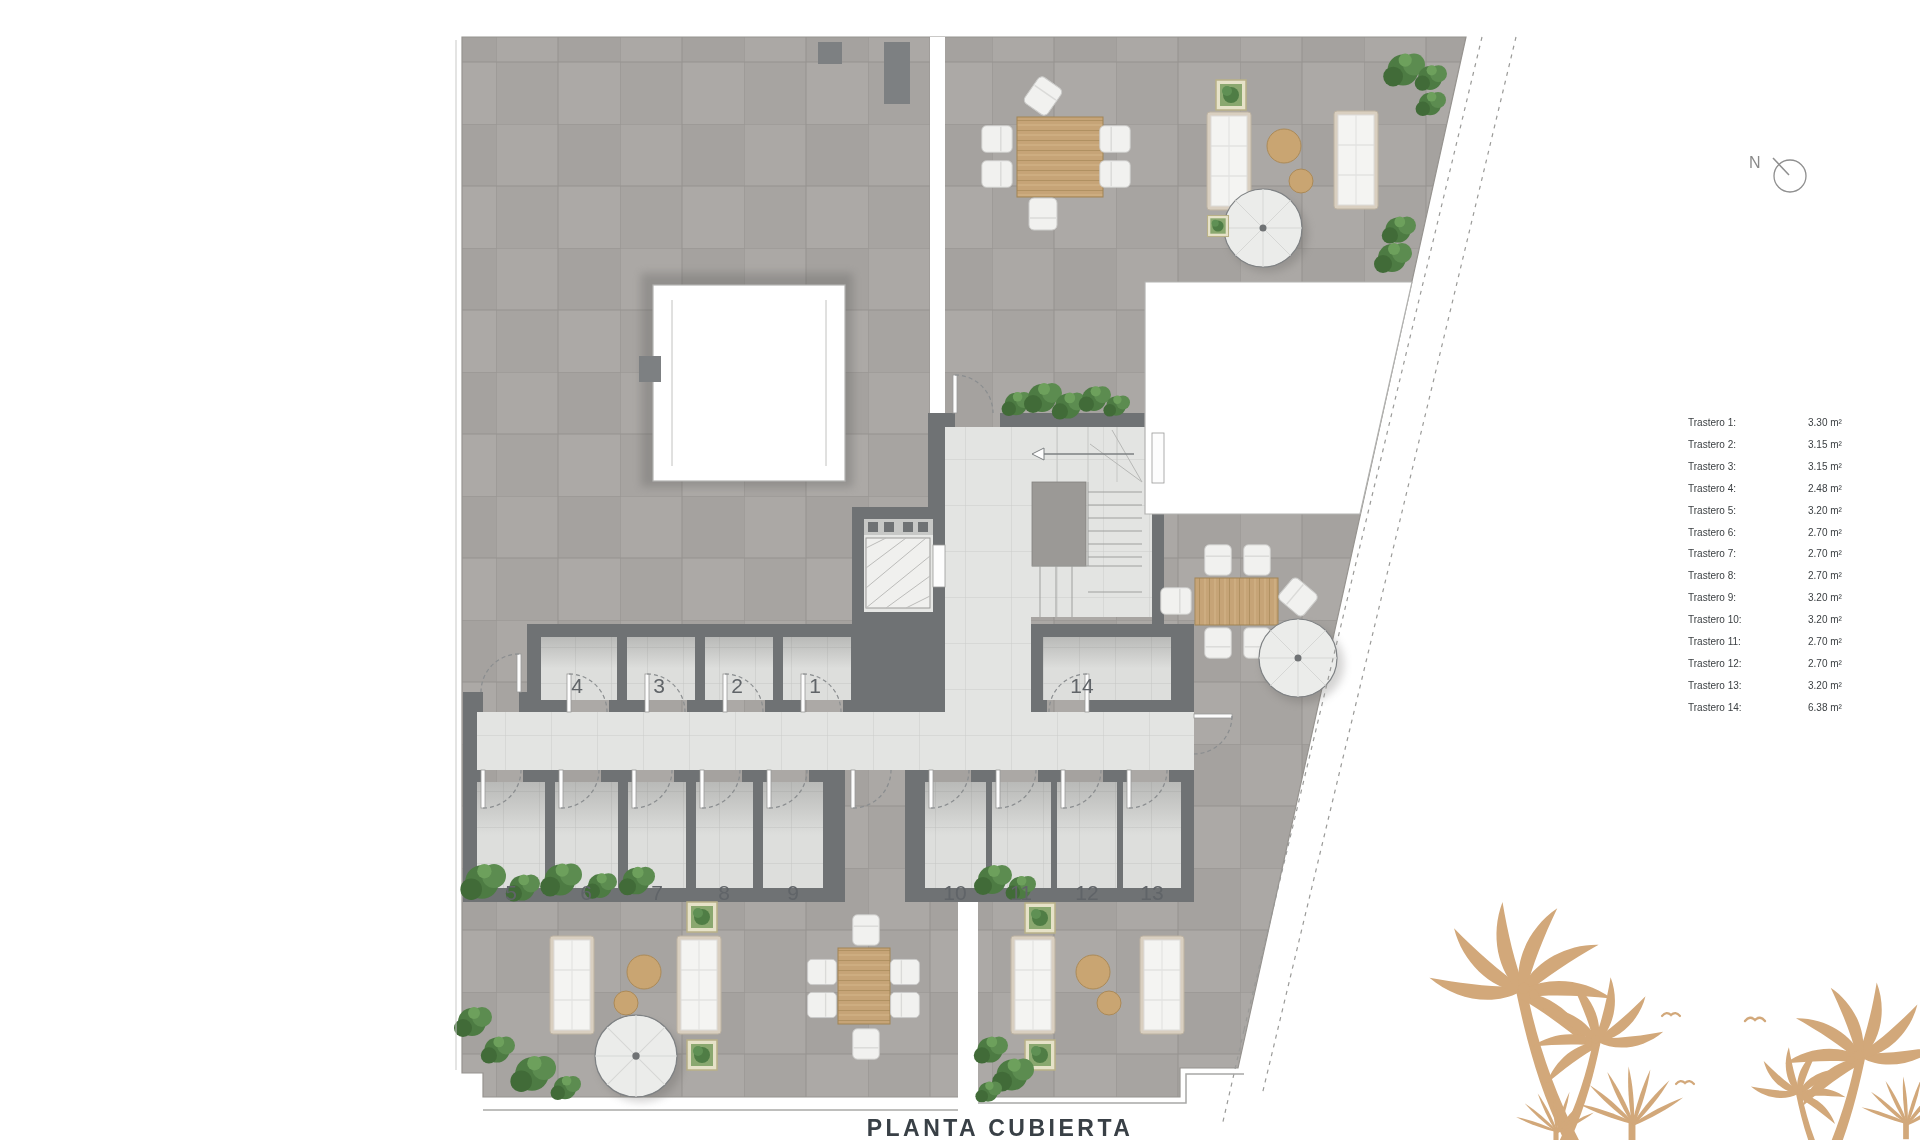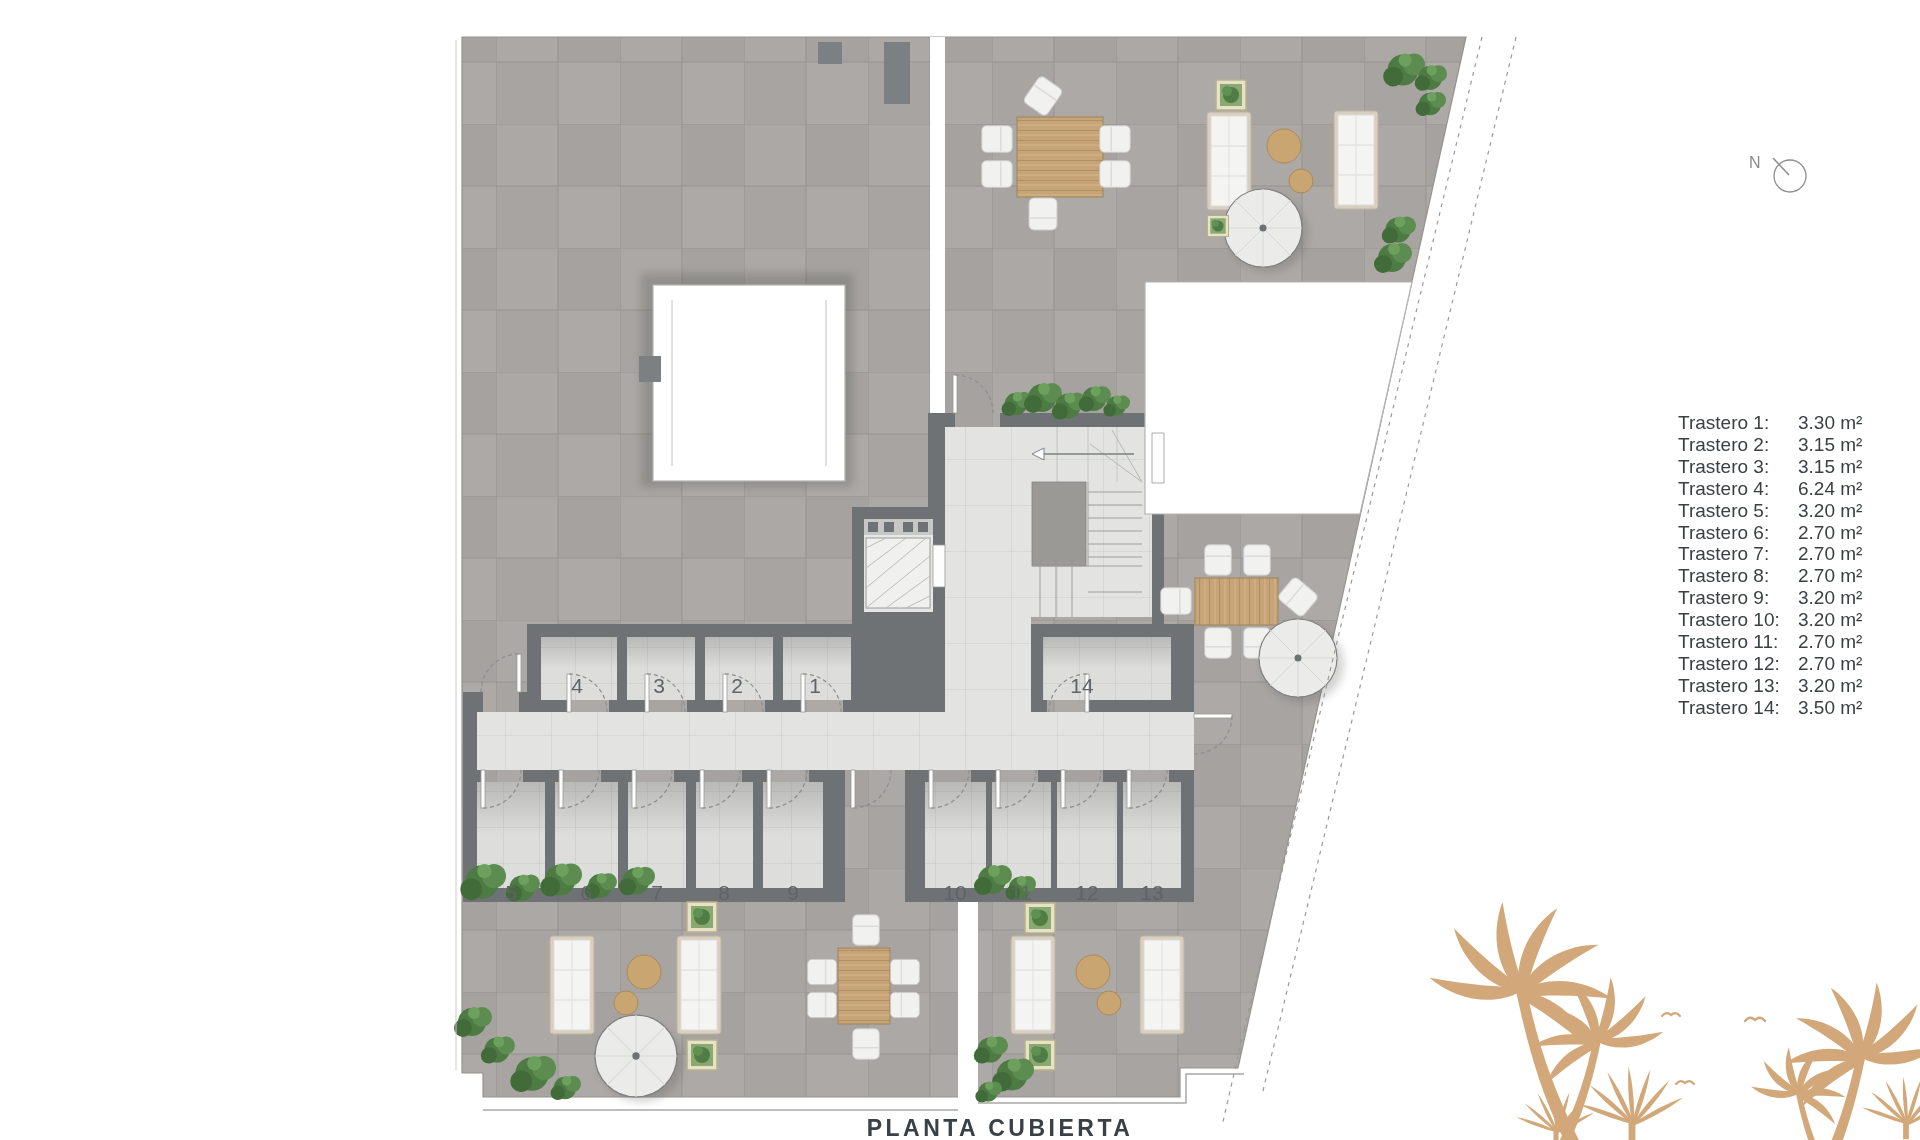--- a/index.html
+++ b/index.html
@@ -1,20 +1,20 @@
 <!DOCTYPE html>
 <html><head>
 <meta charset="utf-8">
 <style>
   html,body{margin:0;padding:0;background:#fff;}
   .stage{position:relative;width:1920px;height:1140px;background:#ffffff;overflow:hidden;
          font-family:"Liberation Sans",sans-serif;}
   .plan-svg{position:absolute;left:0;top:0;}
   .legend{position:absolute;left:1678px;top:412px;}
-  .legend-row{display:flex;font-size:19px;line-height:21.9px;color:#3c4043;}
+  .legend-row{display:flex;font-size:10px;line-height:21.9px;color:#3c4043;margin-left:10px;}
   .legend-label{width:120px;}
   .legend-area{width:70px;}
   .title{position:absolute;left:720px;top:1115px;width:560px;text-align:center;
          font-size:23px;font-weight:700;letter-spacing:3.5px;color:#394046;white-space:nowrap;}
   text{font-family:"Liberation Sans",sans-serif;}
 </style>
 </head>
 <body>
 
 <div class="stage">
@@ -411,21 +411,21 @@
   <div class="legend-row">
         <span class="legend-label">Trastero 2:</span>
         <span class="legend-area">3.15 m²</span>
       </div>
   <div class="legend-row">
         <span class="legend-label">Trastero 3:</span>
         <span class="legend-area">3.15 m²</span>
       </div>
   <div class="legend-row">
         <span class="legend-label">Trastero 4:</span>
-        <span class="legend-area">6.24 m²</span>
+        <span class="legend-area">2.48 m²</span>
       </div>
   <div class="legend-row">
         <span class="legend-label">Trastero 5:</span>
         <span class="legend-area">3.20 m²</span>
       </div>
   <div class="legend-row">
         <span class="legend-label">Trastero 6:</span>
         <span class="legend-area">2.70 m²</span>
       </div>
   <div class="legend-row">
@@ -451,19 +451,19 @@
   <div class="legend-row">
         <span class="legend-label">Trastero 12:</span>
         <span class="legend-area">2.70 m²</span>
       </div>
   <div class="legend-row">
         <span class="legend-label">Trastero 13:</span>
         <span class="legend-area">3.20 m²</span>
       </div>
   <div class="legend-row">
         <span class="legend-label">Trastero 14:</span>
-        <span class="legend-area">3.50 m²</span>
+        <span class="legend-area">6.38 m²</span>
       </div>
 </div>
 
 <div class="title">PLANTA CUBIERTA</div>
 
 </div>
 
 </body></html>

